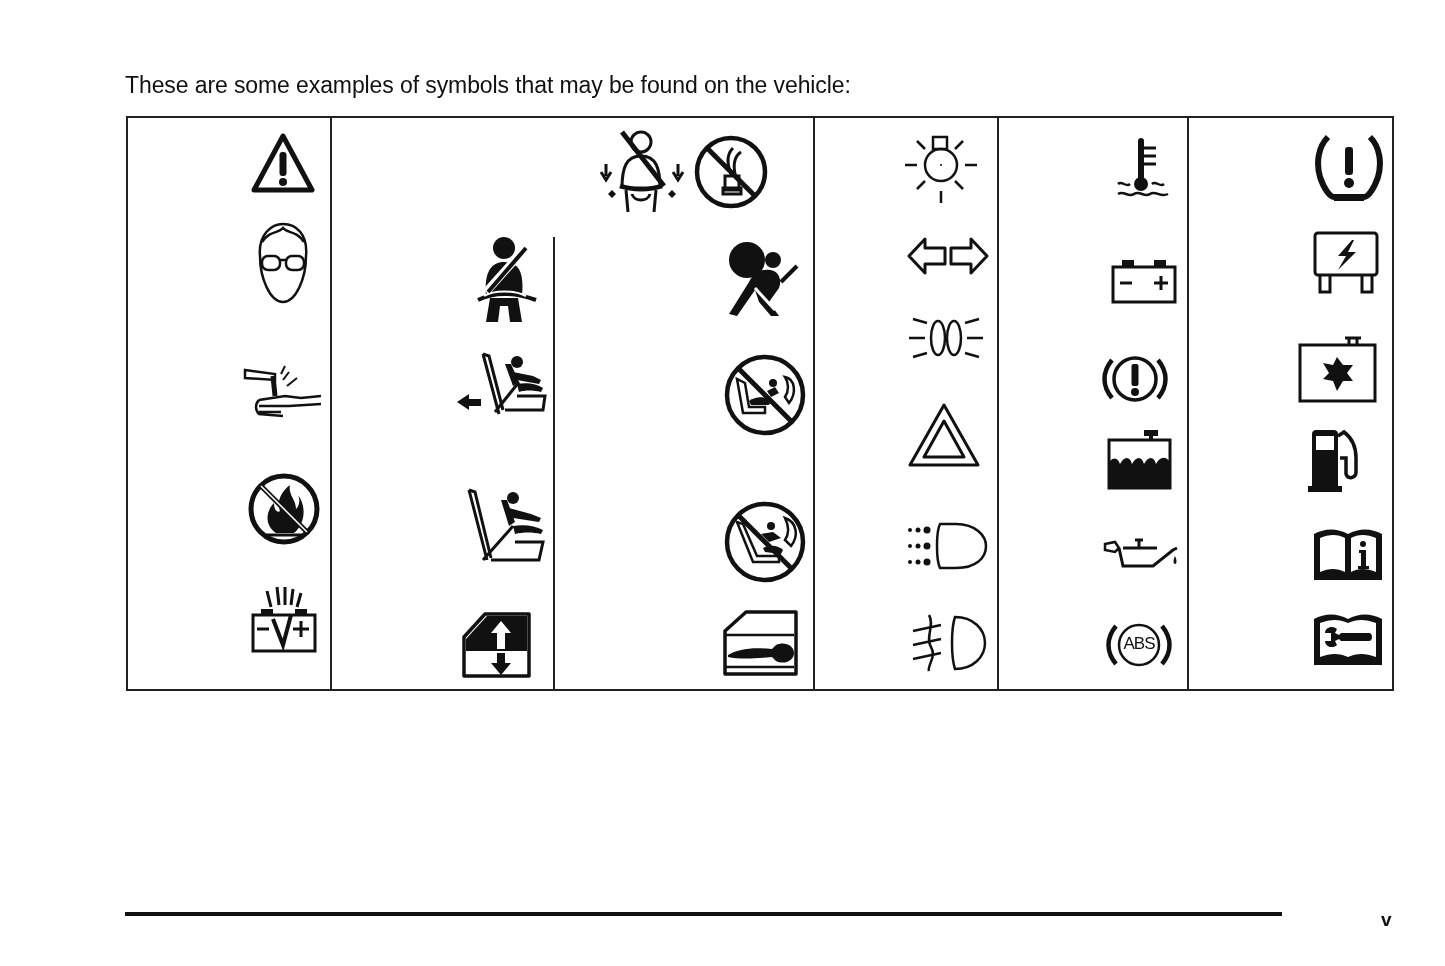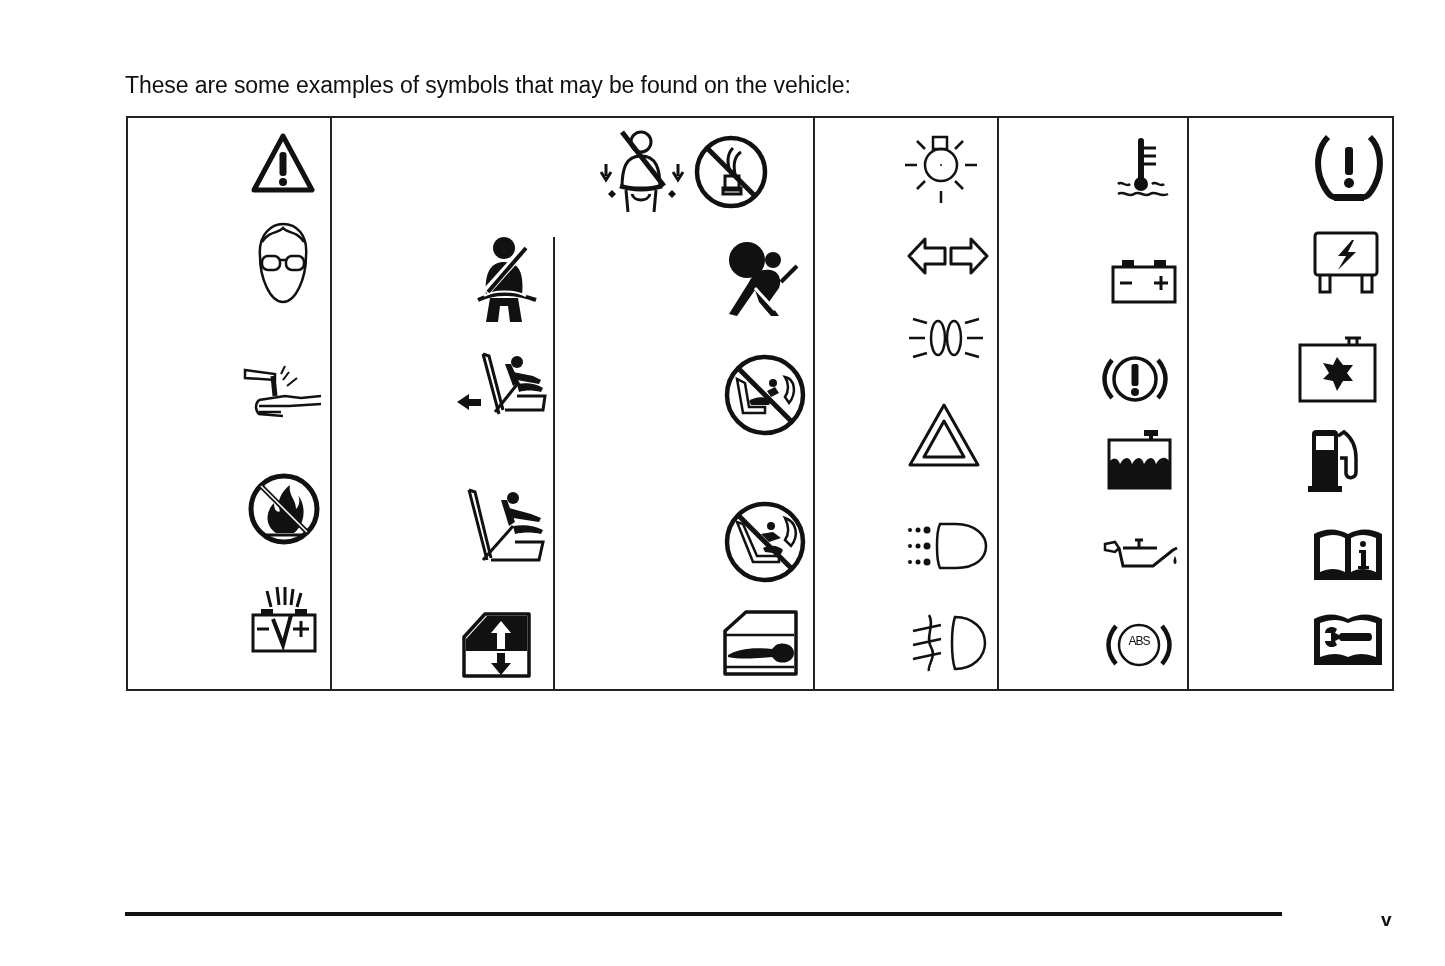--- a/index.html
+++ b/index.html
@@ -364,21 +364,21 @@
 </div>
 
 <div class="sym">
 
   <div class="icon" style="left:1106px; top:618px;">
     <svg width="66" height="54" viewBox="0 0 66 54">
         <circle cx="33" cy="27" r="20" fill="none" stroke="#111" stroke-width="2.5"></circle>
         <path d="M10 8 C0 20 0 34 10 46" fill="none" stroke="#111" stroke-width="4.5"></path>
         <path d="M56 8 C66 20 66 34 56 46" fill="none" stroke="#111" stroke-width="4.5"></path>
       </svg>
-    <span style="position:absolute; left:0; top:16px; width:66px; text-align:center; font-size:12px; letter-spacing:-1px;">ABS</span>
+    <span style="position:absolute; left:0; top:16px; width:66px; text-align:center; font-size:17px; letter-spacing:-1px;">ABS</span>
   </div>
 </div>
 
 <div class="sym">
 
   <div class="icon" style="left:1314px; top:133px;">
     <svg width="70" height="70" viewBox="0 0 70 70">
         <path d="M14 4 C4 14 2 30 6 44 C10 56 16 64 20 64 L50 64 C54 64 60 56 64 44 C68 30 66 14 56 4" fill="none" stroke="#111" stroke-width="6"></path>
         <path d="M20 62 L50 62 L50 68 L20 68 Z" fill="#111"></path>
         <rect x="31" y="14" width="8" height="28" rx="3" fill="#111"></rect>

